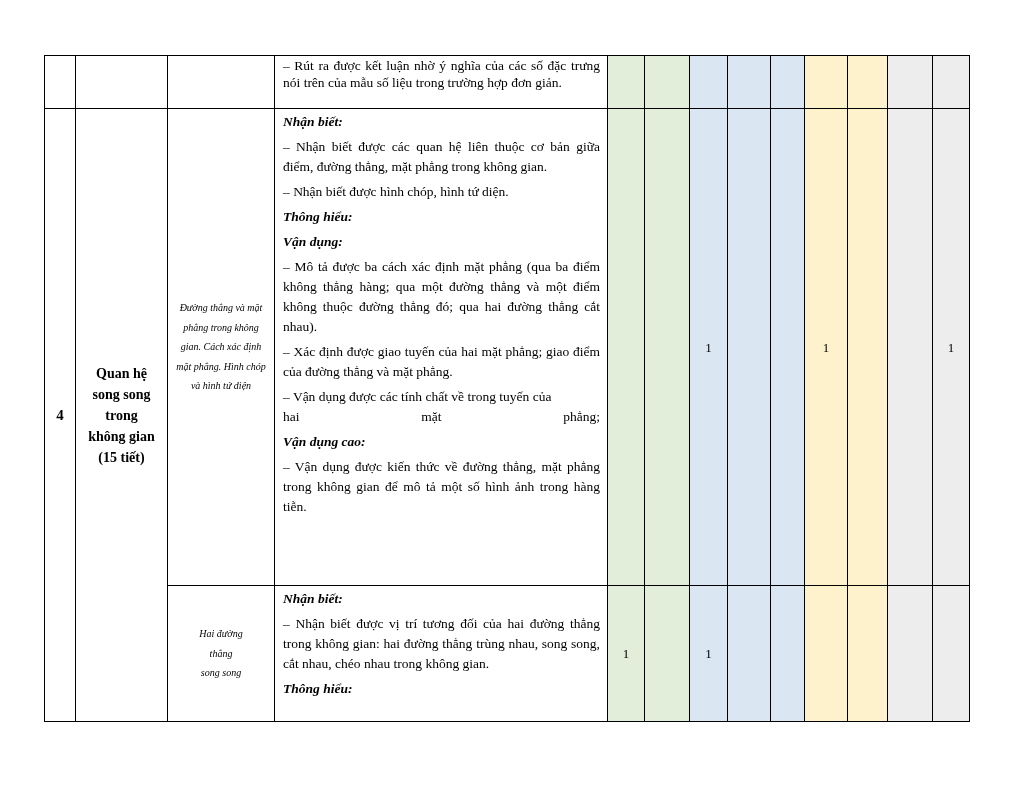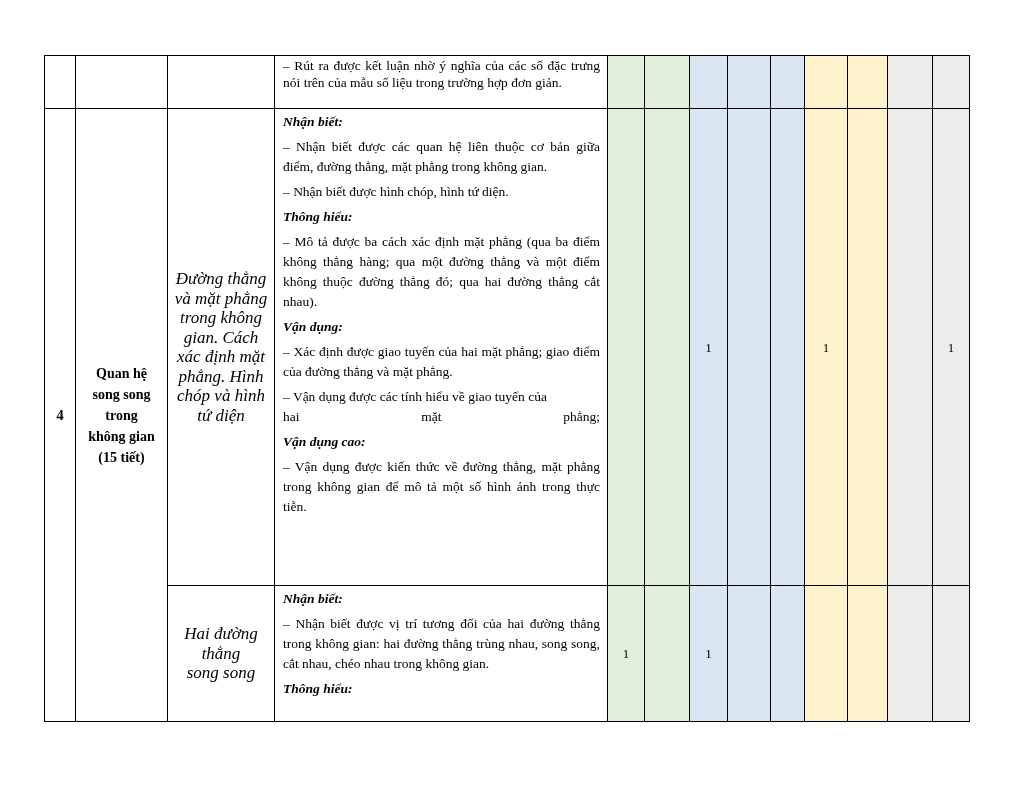--- a/index.html
+++ b/index.html
@@ -36,21 +36,21 @@
   }
   .chapter-cell{
     display:flex;flex-direction:column;align-items:center;justify-content:center;
     font-weight:bold;font-size:14px;line-height:21px;text-align:center;
     padding:0 4px;
     font-family:Liberation Serif, serif;
   }
   .duration{}
   .topic-cell{
     display:flex;flex-direction:column;align-items:center;justify-content:center;
-    font-style:italic;font-size:17px;line-height:19.5px;text-align:center;
+    font-style:italic;font-size:10px;line-height:19.5px;text-align:center;
     padding:0 6px;
   }
   
   .score{
     display:flex;align-items:center;justify-content:center;
     font-size:13px;line-height:13px;
   }
   .rowspan2{grid-row:2/4;}
 </style>
 </head>
@@ -86,29 +86,29 @@
   </div>
 
   <div class="cell topic-cell">
     <span>Đường thẳng và mặt phẳng trong không gian. Cách xác định mặt phẳng. Hình chóp và hình tứ diện</span>
   </div>
   <div class="cell obj">
     <div class="para heading">Nhận biết:</div>
     <div class="para">– Nhận biết được các quan hệ liên thuộc cơ bản giữa điểm, đường thẳng, mặt phẳng trong không gian.</div>
     <div class="para">– Nhận biết được hình chóp, hình tứ diện.</div>
     <div class="para heading">Thông hiểu:</div>
+    <div class="para heading">Vận dụng:</div>
     <div class="para">– Mô tả được ba cách xác định mặt phẳng (qua ba điểm không thẳng hàng; qua một đường thẳng và một điểm không thuộc đường thẳng đó; qua hai đường thẳng cắt nhau).</div>
-    <div class="para heading">Vận dụng:</div>
     <div class="para">– Xác định được giao tuyến của hai mặt phẳng; giao điểm của đường thẳng và mặt phẳng.</div>
     <div class="para">
-      <span class="blk">– Vận dụng được các tính hiểu về giao tuyến của</span>
+      <span class="blk">– Vận dụng được các tính chất về trong tuyến của</span>
       <span class="blk spread">hai mặt phẳng;</span>
     </div>
     <div class="para heading">Vận dụng cao:</div>
-    <div class="para">– Vận dụng được kiến thức về đường thẳng, mặt phẳng trong không gian để mô tả một số hình ảnh trong thực tiễn.</div>
+    <div class="para">– Vận dụng được kiến thức về đường thẳng, mặt phẳng trong không gian để mô tả một số hình ảnh trong hàng tiễn.</div>
   </div>
   <div class="cell score" style="background: rgb(227, 238, 218);"></div>
   <div class="cell score" style="background: rgb(227, 238, 218);"></div>
   <div class="cell score" style="background: rgb(219, 230, 243);">1</div>
   <div class="cell score" style="background: rgb(219, 230, 243);"></div>
   <div class="cell score" style="background: rgb(219, 230, 243);"></div>
   <div class="cell score" style="background: rgb(253, 242, 204);">1</div>
   <div class="cell score" style="background: rgb(253, 242, 204);"></div>
   <div class="cell score" style="background: rgb(237, 237, 238);"></div>
   <div class="cell score" style="background: rgb(237, 237, 238);">1</div>

